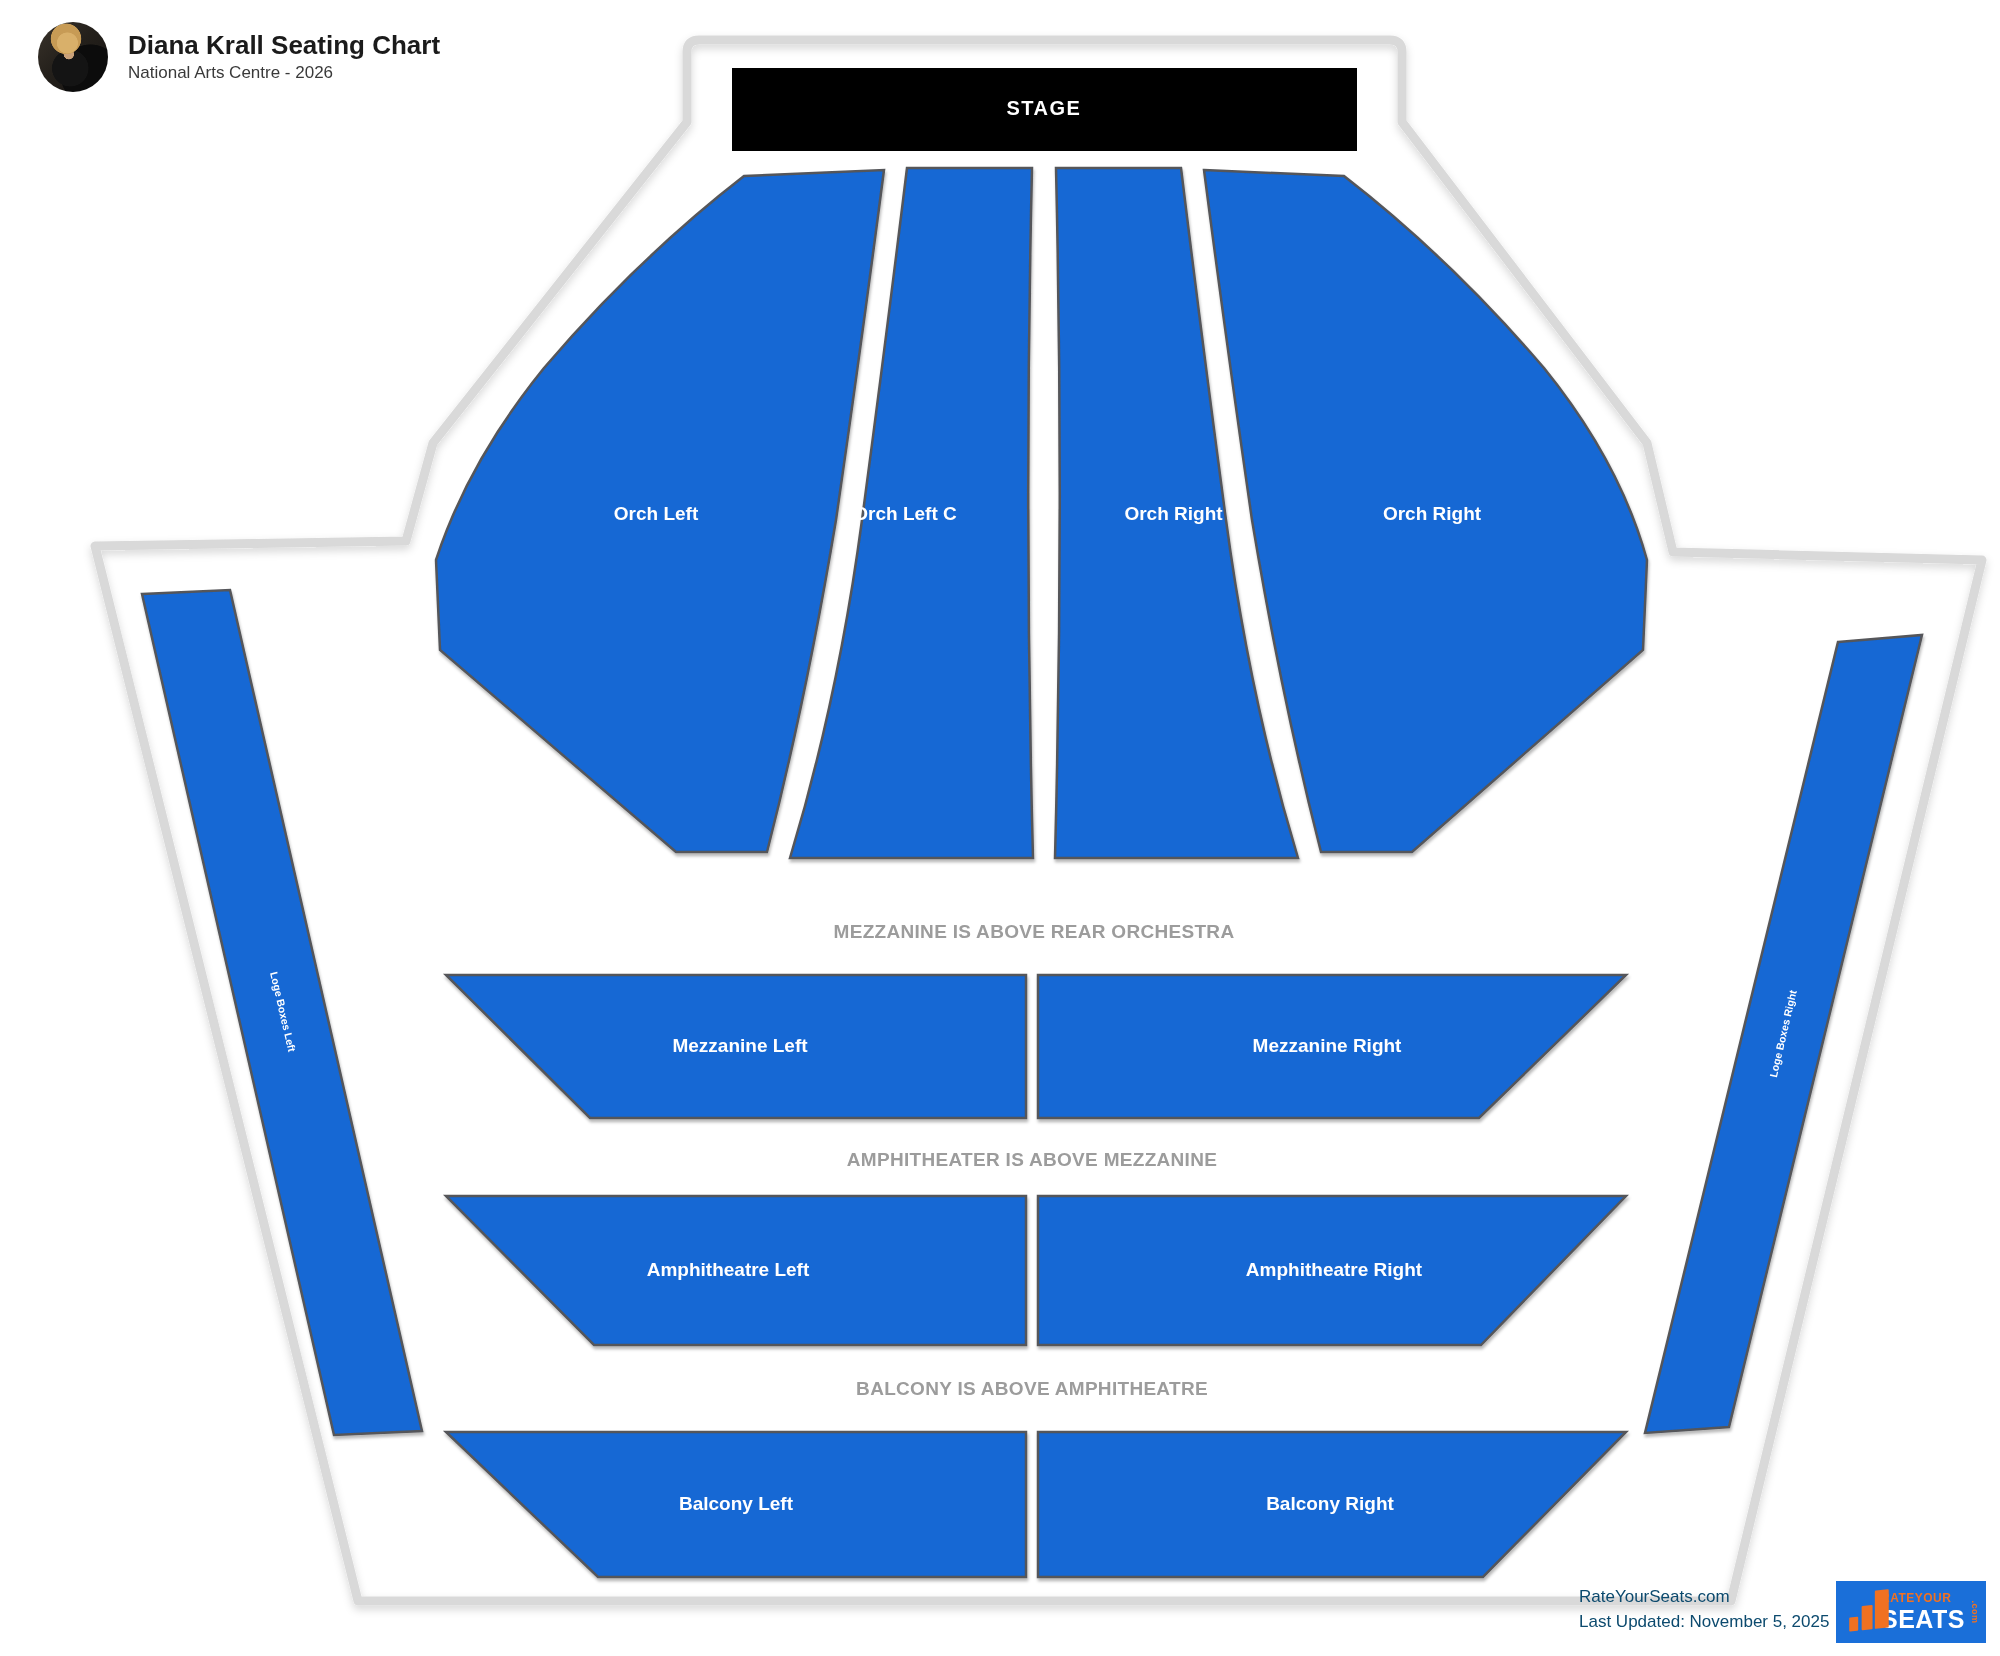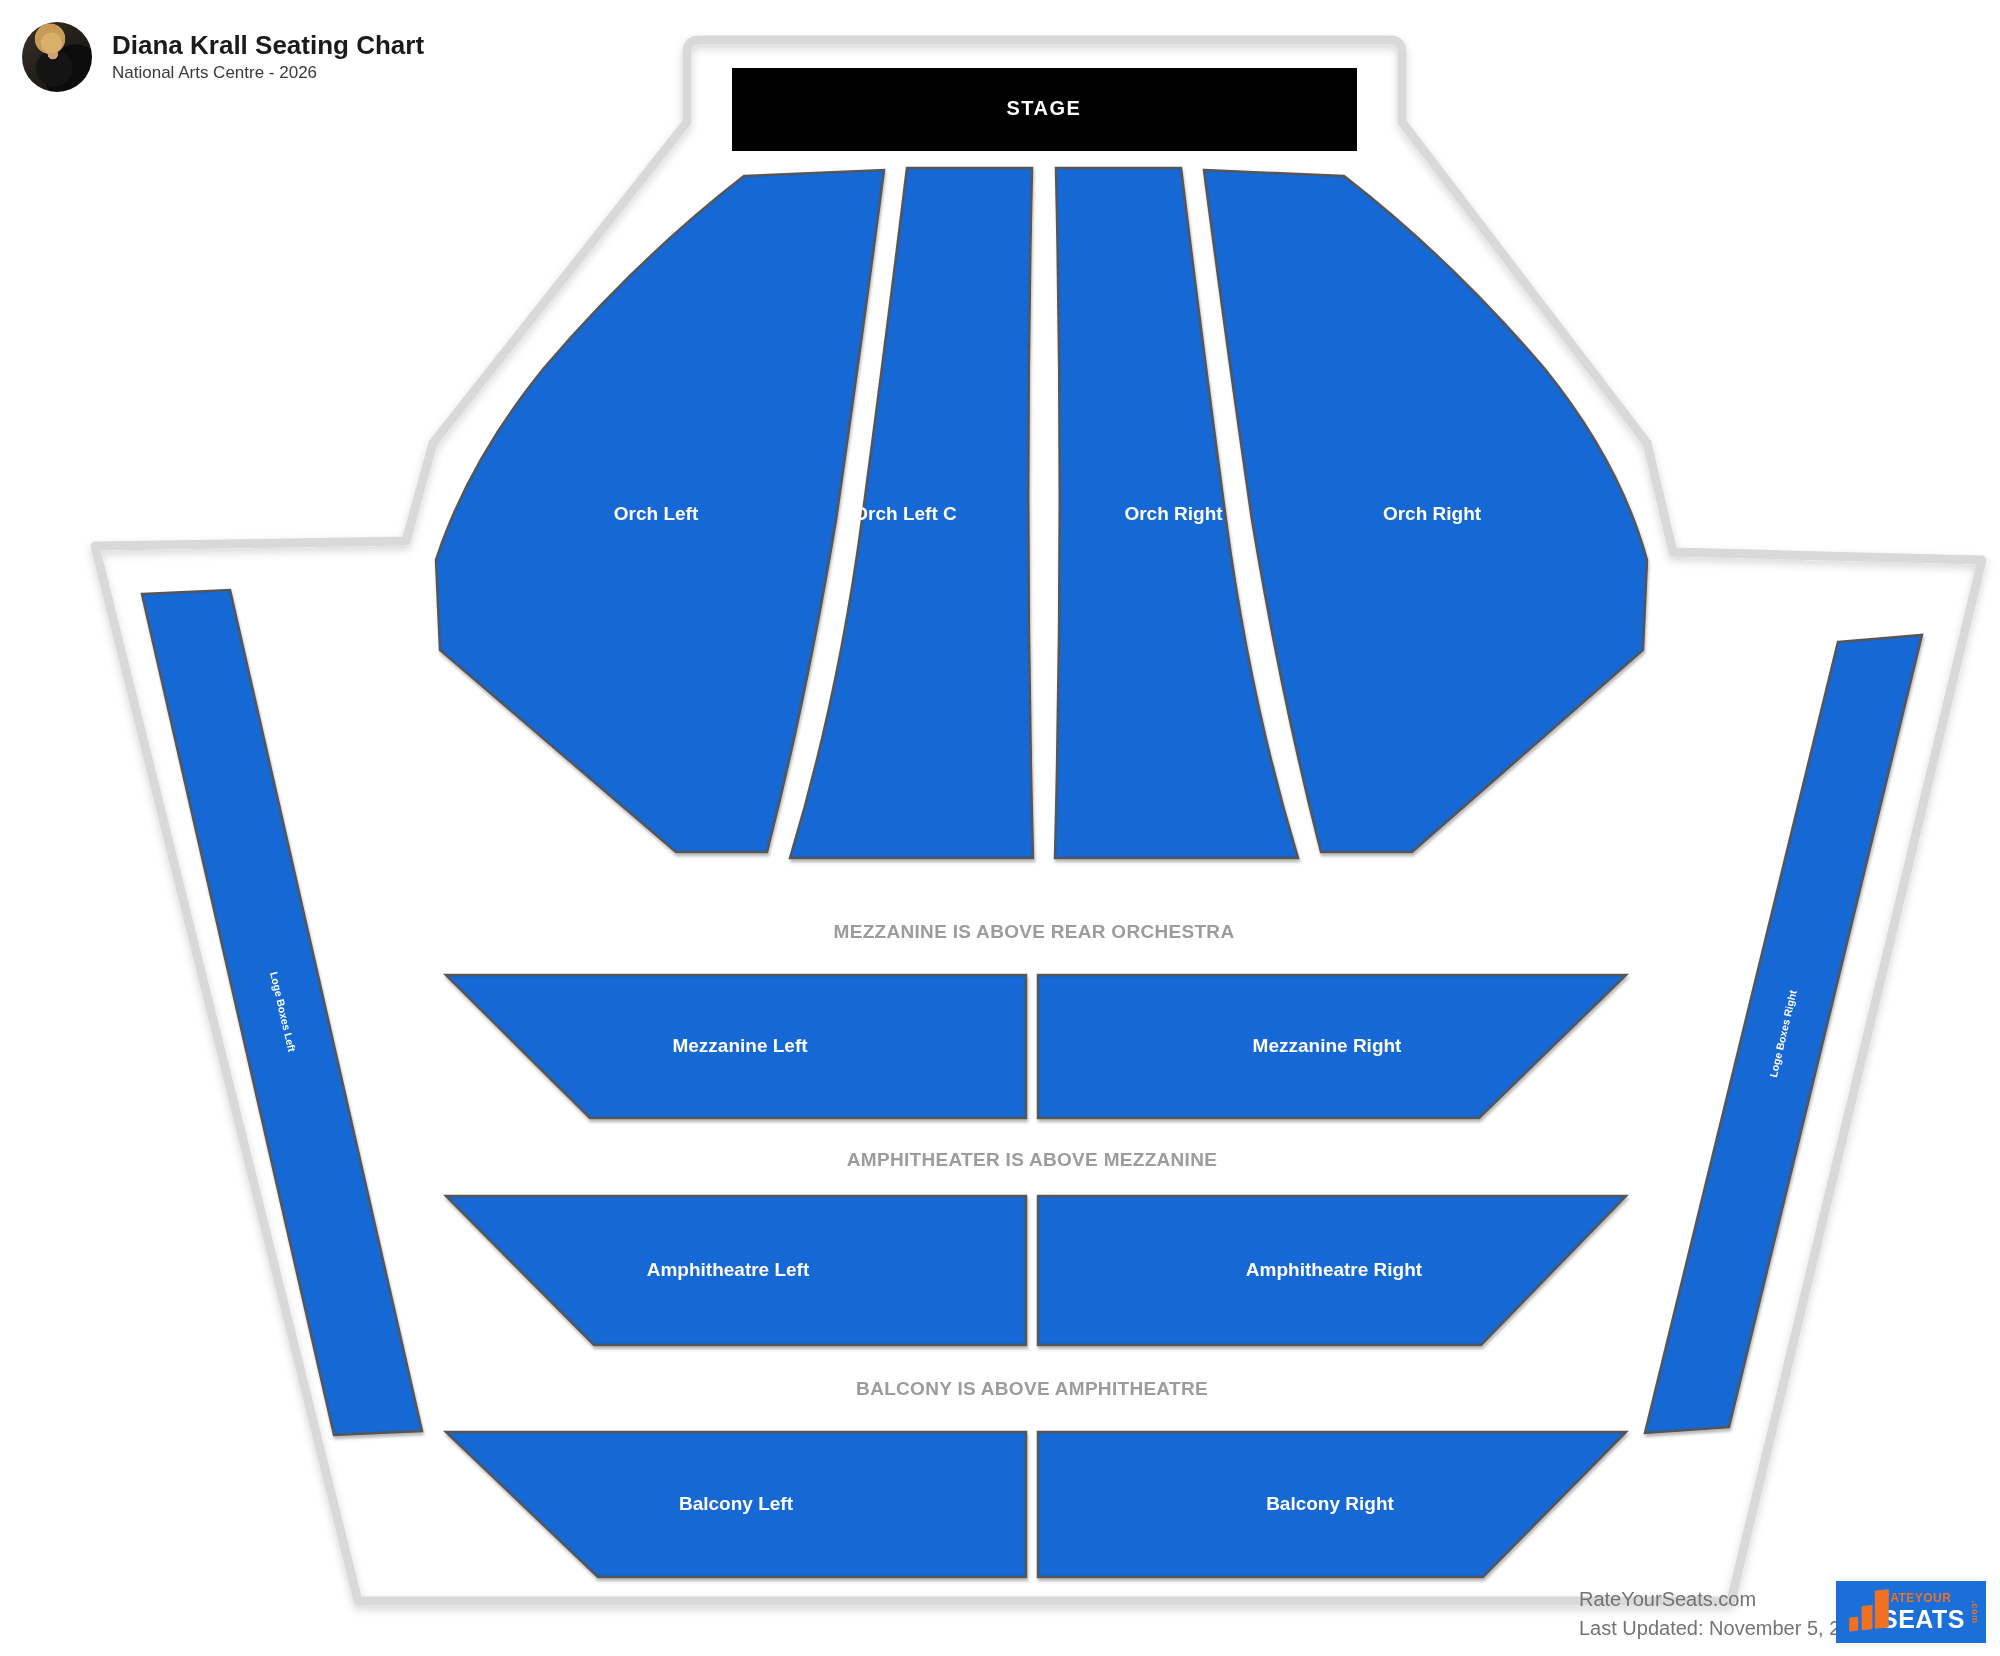--- a/index.html
+++ b/index.html
@@ -1,19 +1,19 @@
 <!DOCTYPE html>
 <html><head>
 <meta charset="utf-8">
 <style>
   html,body{margin:0;padding:0;background:#ffffff;}
   body{width:2000px;height:1656px;position:relative;font-family:"Liberation Sans",sans-serif;overflow:hidden;}
 
   
-  .header{position:absolute;left:22px;top:22px;display:flex;align-items:center;gap:20px;z-index:5;}
+  .header{position:absolute;left:38px;top:22px;display:flex;align-items:center;gap:20px;z-index:5;}
   .avatar{width:70px;height:70px;border-radius:50%;flex:0 0 auto;
     background:
       radial-gradient(circle at 42% 30%, #d9b06a 0 16%, rgba(217,176,106,0) 17%),
       radial-gradient(circle at 40% 24%, #c79b55 0 22%, rgba(199,155,85,0) 23%),
       radial-gradient(circle at 44% 46%, #caa27a 0 9%, rgba(202,162,122,0) 10%),
       radial-gradient(circle at 46% 66%, #141414 0 30%, rgba(20,20,20,0) 31%),
       radial-gradient(circle at 75% 75%, #0c0c0c 0 40%, rgba(12,12,12,0) 41%),
       linear-gradient(135deg,#3a332b 0%,#24201b 45%,#151311 100%);
   }
   .header-text{display:flex;flex-direction:column;justify-content:center;}
@@ -23,21 +23,21 @@
   
   .map{position:absolute;left:0;top:0;width:2000px;height:1656px;}
   .section-shape{stroke:#55565a;stroke-width:2.5;cursor:pointer;}
   .section-label{font-family:"Liberation Sans",sans-serif;font-weight:700;font-size:19px;fill:#ffffff;text-anchor:middle;pointer-events:none;}
   .loge-label{font-family:"Liberation Sans",sans-serif;font-weight:700;font-size:10.5px;fill:#ffffff;text-anchor:middle;pointer-events:none;}
   .note-label{font-family:"Liberation Sans",sans-serif;font-weight:700;font-size:19px;text-anchor:middle;letter-spacing:.3px;}
   .stage-label{font-family:"Liberation Sans",sans-serif;font-weight:700;font-size:20px;fill:#ffffff;text-anchor:middle;letter-spacing:1.5px;}
   .outline{fill:none;stroke-width:9;stroke-linejoin:round;stroke-linecap:round;}
 
   
-  .footer-text{position:absolute;left:1579px;top:1585px;font-size:20px;color:#737373;line-height:1.45;z-index:5;}
+  .footer-text{position:absolute;left:1579px;top:1585px;font-size:17px;color:#0c4a6e;line-height:1.45;z-index:5;}
   .ryslogo{position:absolute;left:1836px;top:1581px;width:150px;height:62px;background:#1a6fd9;z-index:6;
     display:flex;align-items:center;cursor:pointer;}
   .ryslogo .bars{position:relative;width:46px;height:44px;margin-left:12px;transform:rotate(-6deg);}
   .ryslogo .bar{position:absolute;bottom:4px;background:#f07122;border-radius:1px;}
   .ryslogo .bar.b1{left:0;width:9px;height:14px;transform:skewX(-6deg);}
   .ryslogo .bar.b2{left:13px;width:11px;height:24px;transform:skewX(-6deg);}
   .ryslogo .bar.b3{left:27px;width:14px;height:38px;transform:skewX(-6deg);}
   .ryslogo .wordmark{display:flex;flex-direction:column;line-height:1;margin-left:2px;}
   .ryslogo .l1{color:#f07122;font-size:12px;font-weight:700;letter-spacing:.5px;}
   .ryslogo .l2{color:#ffffff;font-size:25px;font-weight:700;letter-spacing:.5px;margin-top:3px;}

